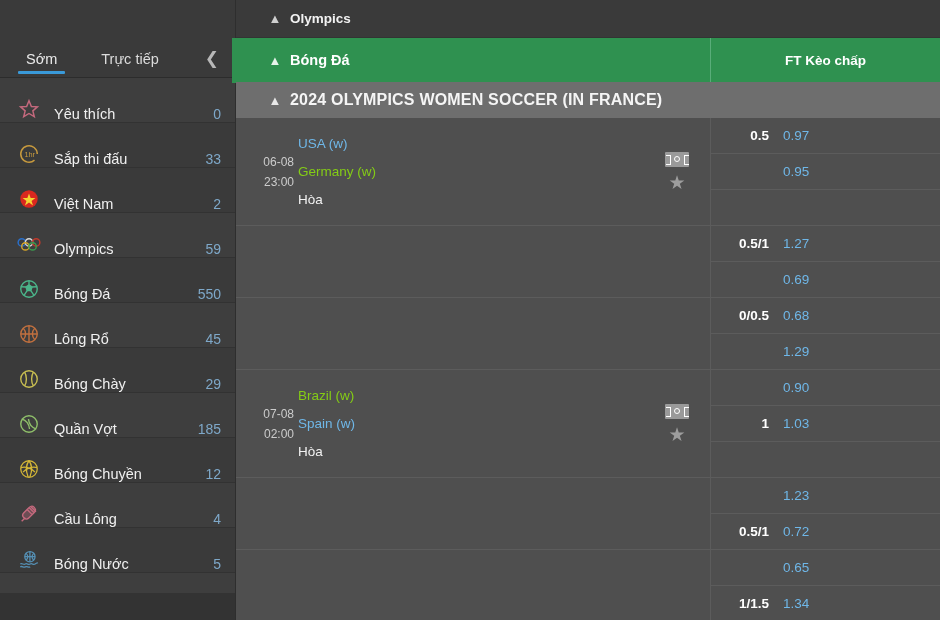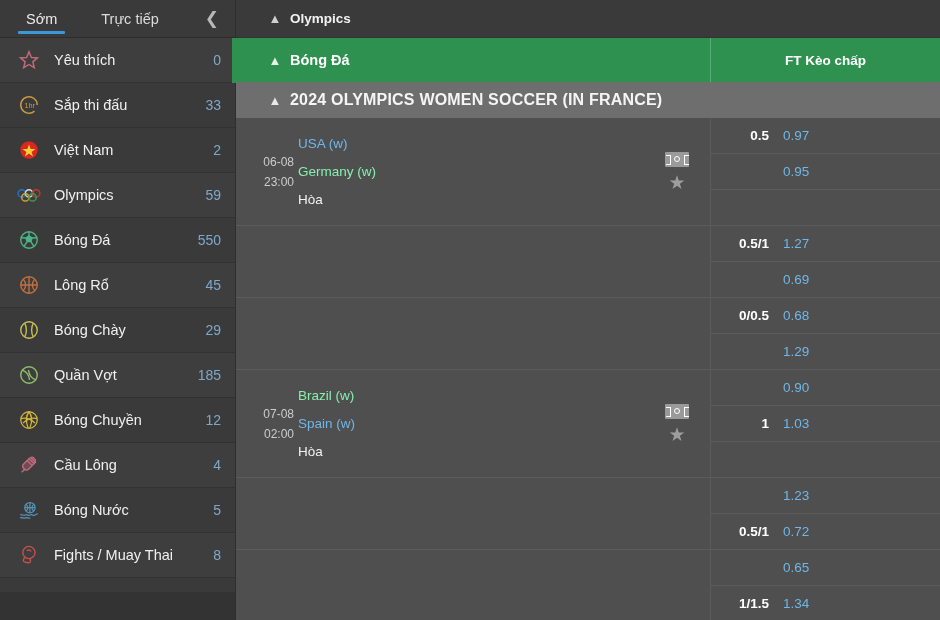--- a/index.html
+++ b/index.html
@@ -19,41 +19,42 @@
     flex: 0 0 236px;
     border-right: 1px solid #2e2e2e;
     position: relative;
   }
   .side-tabs {
     height: 38px; flex: 0 0 38px;
     display: flex; align-items: center;
     background: #3a3a3a;
     position: relative;
     border-bottom: 1px solid #2c2c2c;
+    margin-top: 40px;
   }
   .side-tab {
     color: #d8d8d8; font-size: 14.5px;
     padding: 0 10px; position: relative;
     height: 38px; display: flex; align-items: center;
   }
   .side-tab.t1 { margin-left: 16px; color: #eaeaea; }
   .side-tab.t2 { margin-left: 24px; color: #dcdcdc; }
   .side-tab.active::after {
     content: ""; position: absolute;
     left: 2px; right: 2px; bottom: 4px; height: 3px;
     background: #3a9ad9; border-radius: 1px;
   }
   .collapse-btn {
     margin-left: auto; margin-right: 16px;
     color: #b8b8b8; font-size: 17px; line-height: 1;
     display: flex; align-items: center; height: 38px;
   }
   .side-list { flex: 1 1 auto; overflow: hidden; }
   .side-item {
-    height: 45px; display: flex; align-items: center;
+    height: 45px; display: flex; align-items: flex-end;
     border-bottom: 1px solid #323232;
     padding: 0 14px 0 16px;
     background: #3e3e3e;
   }
   .side-item.alt { background: #3a3a3a; }
   .side-ico {
     width: 26px; flex: 0 0 26px; height: 26px;
     display: flex; align-items: center; justify-content: center;
     margin-right: 12px;
   }
@@ -116,21 +117,21 @@
     background: #4f4f4f;
   }
   .ev-time {
     width: 58px; flex: 0 0 58px; padding-left: 10px;
     color: #cccccc; font-size: 12px; line-height: 20px;
     text-align: right;
   }
   .ev-time div { white-space: nowrap; }
   .ev-teams { flex: 1 1 auto; padding-left: 4px; }
   .ev-teams div { font-size: 13.5px; line-height: 28px; white-space: nowrap; }
-  .tm-b { color: #86efac; }
+  .tm-b { color: #84cc16; }
   .tm-d { color: #f2f2f2; }
   .tm-hl { color: #6fb7e8; }
   .ev-icons {
     width: 60px; flex: 0 0 60px;
     display: flex; flex-direction: column; align-items: center;
     gap: 6px; padding-right: 6px;
   }
   .ico-pitch {
     width: 24px; height: 15px; background: #9a9a9a;
     border-radius: 1px; position: relative;

